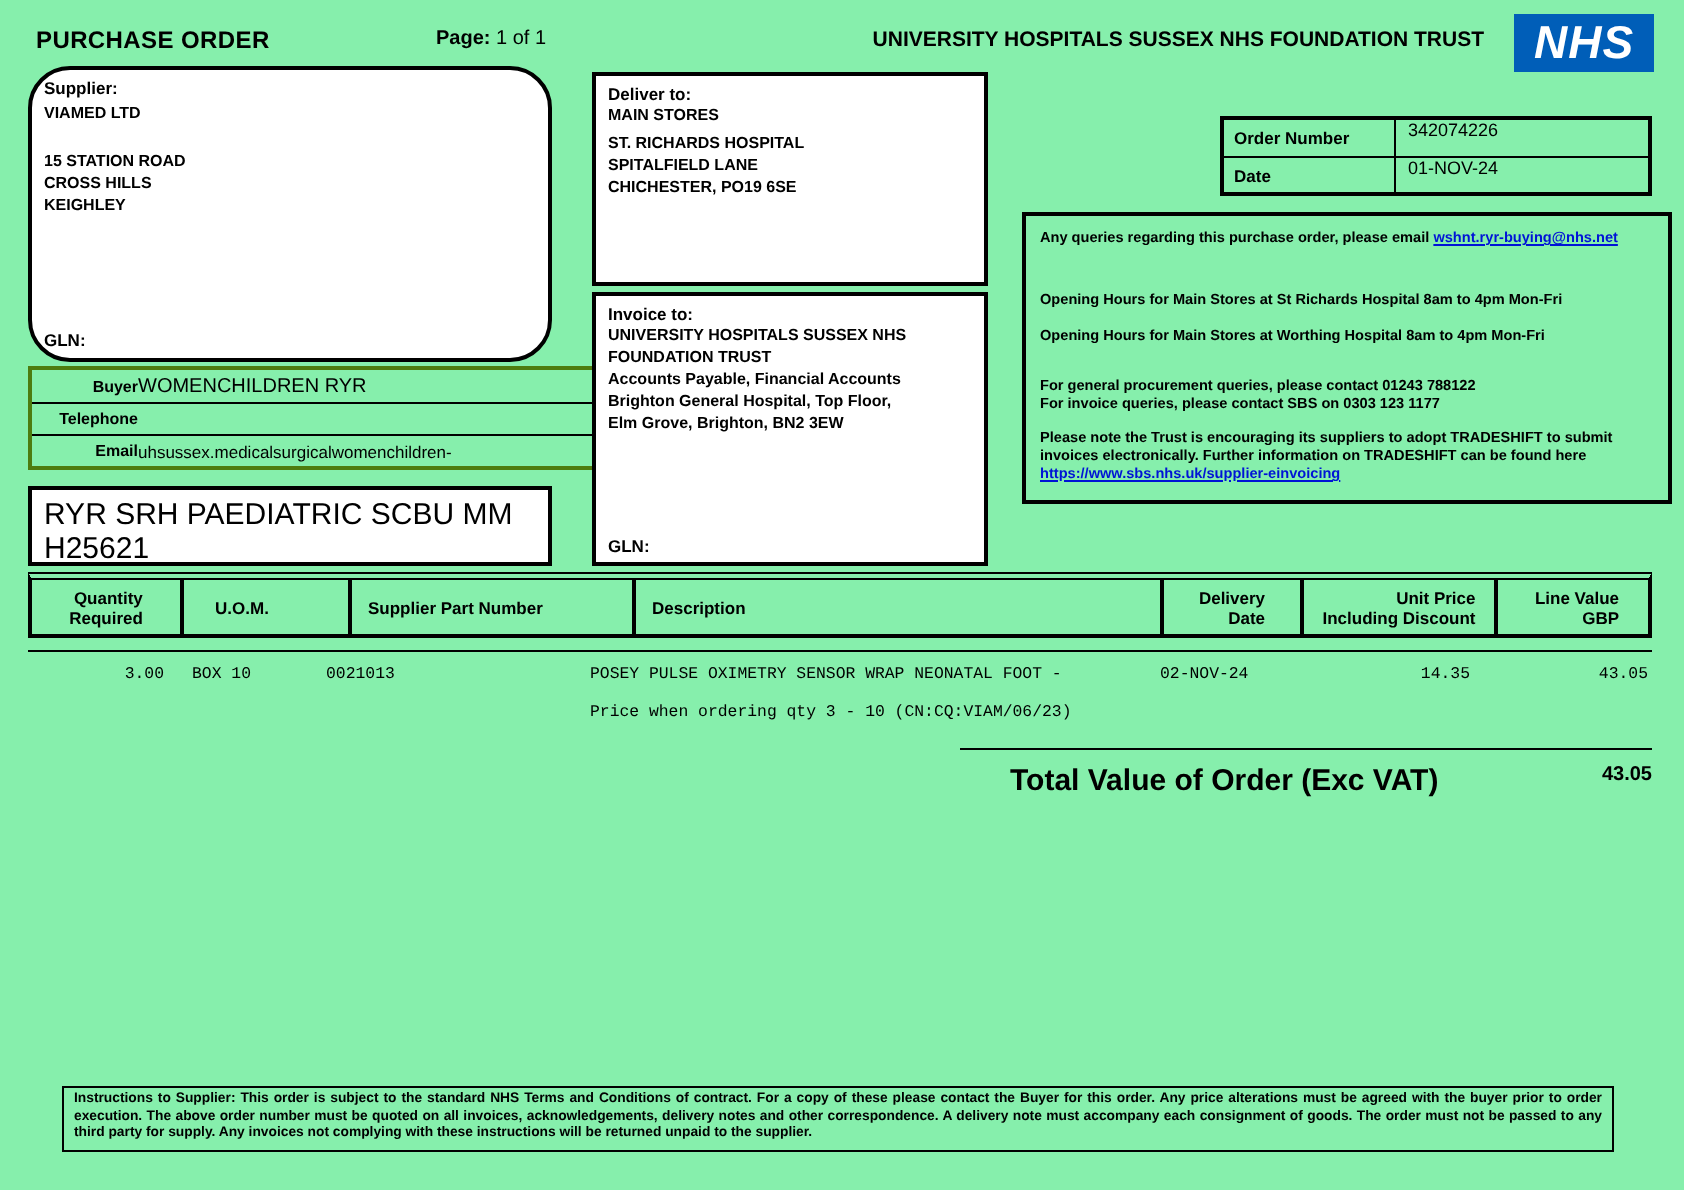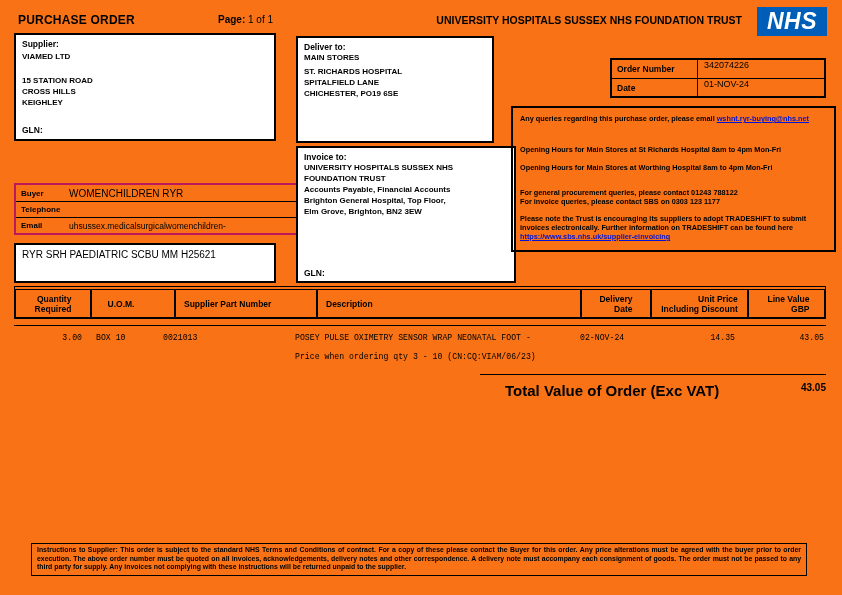--- a/index.html
+++ b/index.html
@@ -2,52 +2,52 @@
 <html style="--nhs-blue: #005EB8; --link-blue: #0013d6;"><head>
 <meta charset="utf-8">
 <style>
   :root{
     --nhs-blue:#005EB8;
     --link-blue:#0013d6;
   }
   *{margin:0;padding:0;box-sizing:border-box;}
   html,body{background:#fff;}
   body{font-family:"Liberation Sans",sans-serif;color:#000;}
-  .page{position:relative;width:842px;height:595px;background:#f97316;overflow:hidden;}
+  .page{position:relative;width:842px;height:595px;background:#86efac;overflow:hidden;}
   .abs{position:absolute;}
   .b{font-weight:bold;}
   .box{border:2px solid #000;background:#fff;}
 
   
   .po-title{left:18px;top:13px;font-size:12px;font-weight:bold;letter-spacing:.2px;}
   .page-info{left:205px;top:14px;font-size:10px;padding-left:13px;}
   .trust-title{left:360px;top:14px;width:382px;text-align:right;font-size:10.5px;font-weight:bold;}
   .nhs-logo{left:757px;top:7px;width:70px;height:29px;background:var(--nhs-blue);
     color:#fff;display:flex;align-items:center;justify-content:center;}
   .nhs-logo span{font-style:italic;font-weight:bold;font-size:23px;letter-spacing:.5px;}
 
   
-  .supplier-box{left:14px;top:33px;width:262px;height:108px;padding:4px 6px;}
+  .supplier-box{left:14px;top:33px;width:262px;height:148px;padding:4px 6px;border-radius:21px;}
   .lbl{font-size:8.5px;font-weight:bold;}
   .addr-line{font-size:8px;font-weight:bold;line-height:11px;}
   .supplier-name{font-size:8px;font-weight:bold;margin:3px 0 14px 0;}
   .gln-supplier{left:6px;bottom:4px;}
   .deliver-box{left:296px;top:36px;width:198px;height:107px;padding:4px 6px;}
-  .invoice-box{left:296px;top:146px;width:220px;height:137px;padding:4px 6px;}
+  .invoice-box{left:296px;top:146px;width:198px;height:137px;padding:4px 6px;}
   .gln-invoice{left:6px;bottom:3px;}
 
   
-  .buyer-table{left:14px;top:183px;width:299px;border:2px solid #be185d;}
+  .buyer-table{left:14px;top:183px;width:299px;border:2px solid #4d7c0f;text-align:right;}
   .buyer-row{display:flex;align-items:center;height:16px;padding:0 5px;}
   .buyer-row + .buyer-row{border-top:1.5px solid #000;}
   .buyer-label{width:48px;font-size:8px;font-weight:bold;flex:none;}
   .buyer-value{font-size:10px;}
   .email-value{font-size:8.5px;white-space:nowrap;overflow:hidden;}
   .ref-box{left:14px;top:243px;width:262px;height:40px;padding:4px 6px;}
-  .ref-text{font-size:10px;}
+  .ref-text{font-size:15px;}
 
   
   .order-table{left:610px;top:58px;width:216px;border:2px solid #000;}
   .order-row{display:flex;height:18px;align-items:flex-start;}
   .order-row + .order-row{border-top:1.5px solid #000;}
   .order-label{width:86px;flex:none;border-right:1.5px solid #000;height:100%;
     display:flex;align-items:center;padding-left:5px;font-size:8.5px;font-weight:bold;}
   .order-value{padding-left:6px;font-size:9px;}
 
   

